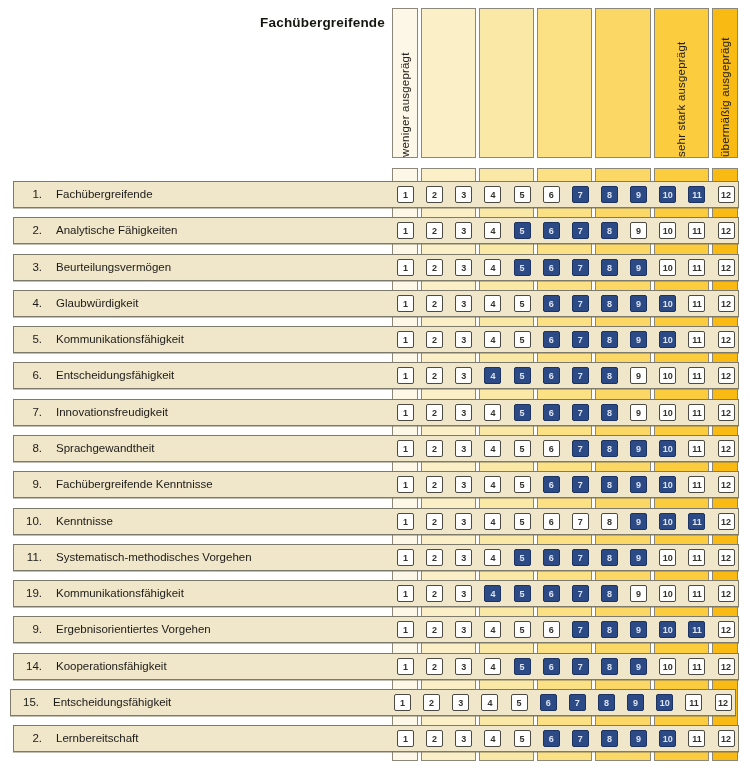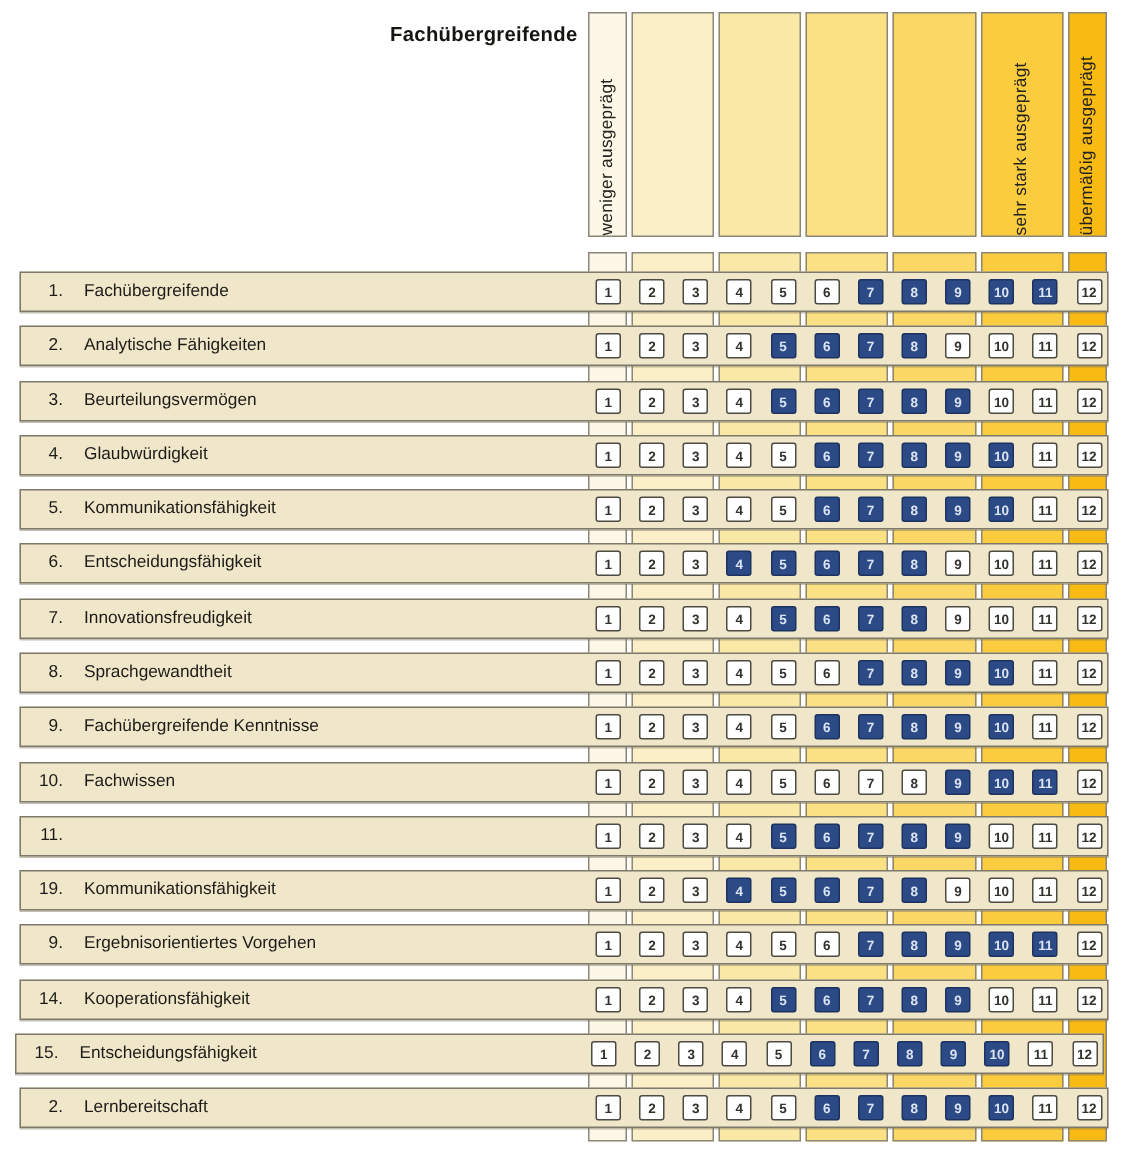--- a/index.html
+++ b/index.html
@@ -213,36 +213,37 @@
         <div class="cell sel" style="left: 528.7px;">6</div>
         <div class="cell sel" style="left: 557.84px;">7</div>
         <div class="cell sel" style="left: 586.98px;">8</div>
         <div class="cell sel" style="left: 616.12px;">9</div>
         <div class="cell sel" style="left: 645.26px;">10</div>
         <div class="cell" style="left: 674.4px;">11</div>
         <div class="cell" style="left: 703.54px;">12</div>
       </div>
       <div class="row-bar" style="left: 13px; top: 508px; width: 726px; background: rgb(240, 230, 201);">
         <span class="row-num">10.</span>
-        <span class="row-label">Fachwissen</span>
+        <span class="row-label">Kenntnisse</span>
         <div class="cell" style="left: 383px;">1</div>
         <div class="cell" style="left: 412.14px;">2</div>
         <div class="cell" style="left: 441.28px;">3</div>
         <div class="cell" style="left: 470.42px;">4</div>
         <div class="cell" style="left: 499.56px;">5</div>
         <div class="cell" style="left: 528.7px;">6</div>
         <div class="cell" style="left: 557.84px;">7</div>
         <div class="cell" style="left: 586.98px;">8</div>
         <div class="cell sel" style="left: 616.12px;">9</div>
         <div class="cell sel" style="left: 645.26px;">10</div>
         <div class="cell sel" style="left: 674.4px;">11</div>
         <div class="cell" style="left: 703.54px;">12</div>
       </div>
       <div class="row-bar" style="left: 13px; top: 544px; width: 726px; background: rgb(240, 230, 201);">
         <span class="row-num">11.</span>
+        <span class="row-label">Systematisch-methodisches Vorgehen</span>
         <div class="cell" style="left: 383px;">1</div>
         <div class="cell" style="left: 412.14px;">2</div>
         <div class="cell" style="left: 441.28px;">3</div>
         <div class="cell" style="left: 470.42px;">4</div>
         <div class="cell sel" style="left: 499.56px;">5</div>
         <div class="cell sel" style="left: 528.7px;">6</div>
         <div class="cell sel" style="left: 557.84px;">7</div>
         <div class="cell sel" style="left: 586.98px;">8</div>
         <div class="cell sel" style="left: 616.12px;">9</div>
         <div class="cell" style="left: 645.26px;">10</div>

